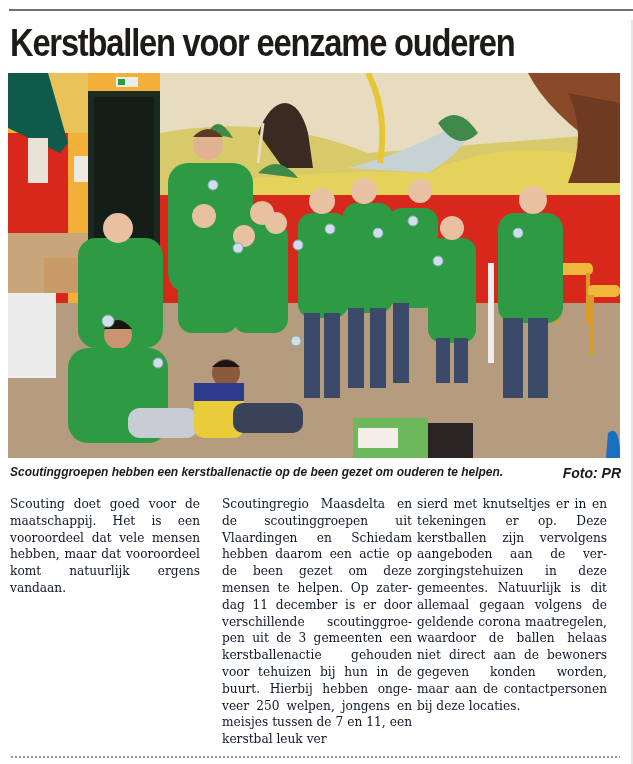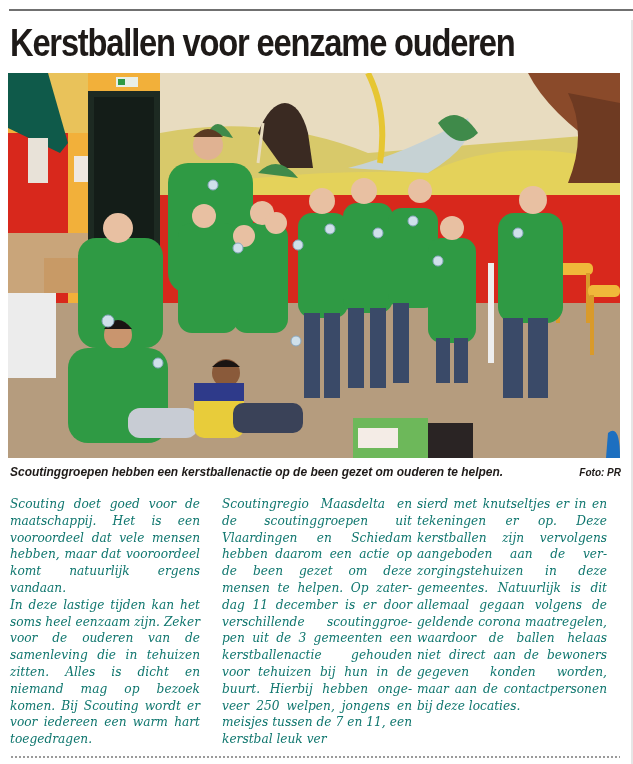--- a/index.html
+++ b/index.html
@@ -3,22 +3,22 @@
 <meta charset="utf-8">
 <style>
   html, body { margin:0; padding:0; background:#ffffff; }
   body { width:633px; height:764px; position:relative; overflow:hidden; font-family:"DejaVu Serif", serif; color:#1e1a18; }
   .top-rule { position:absolute; left:9px; top:9px; width:624px; height:2px; background:#707070; }
   .right-edge { position:absolute; right:0; top:20px; width:2px; height:744px; background:#e6e6e6; }
   .headline { position:absolute; left:10px; top:20px; margin:0; font-family:"Liberation Sans", sans-serif; font-weight:bold; font-size:38px; letter-spacing:-1.4px; line-height:46px; color:#1e1a18; transform:scaleX(0.86); transform-origin:left top; white-space:nowrap; }
   .photo { position:absolute; left:8px; top:73px; width:612px; height:385px; overflow:hidden; background:#c9b18c; }
   .photo svg { display:block; width:612px; height:385px; }
   .caption { position:absolute; left:10px; top:462px; width:612px; height:20px; font-family:"Liberation Sans", sans-serif; font-style:italic; font-weight:bold; font-size:13px; line-height:20px; color:#1e1a18; transform:scaleX(0.92); transform-origin:left top; white-space:nowrap; }
-  .credit { position:absolute; right:12px; top:465px; font-family:"Liberation Sans", sans-serif; font-style:italic; font-weight:bold; font-size:10px; line-height:16px; color:#1e1a18; }
-  .col { position:absolute; top:496px; width:190px; font-size:12.2px; line-height:16.8px; text-align:justify; hyphens:manual; color:#0f766e;font-style:italic; }
+  .credit { position:absolute; right:12px; top:465px; font-family:"Liberation Sans", sans-serif; font-style:italic; font-weight:bold; font-size:14px; line-height:16px; color:#1e1a18; }
+  .col { position:absolute; top:496px; width:190px; font-size:12.2px; line-height:16.8px; text-align:justify; hyphens:manual; color:#0f172a; }
   .col p { margin:0; }
   .col1 { left:10px; }
   .col2 { left:222px; }
   .col3 { left:417px; }
   .dots { position:absolute; left:10px; top:755px; width:610px; height:4px; background-image:radial-gradient(circle, #9a9a9a 1.1px, transparent 1.3px); background-size:4px 4px; background-repeat:repeat-x; }
 </style>
 </head>
 <body>
 
 <div class="top-rule"></div>
@@ -145,21 +145,20 @@
 
     <path d="M600 360 Q612 350 612 385 L598 385 Z" fill="#1c6fc0"></path>
   </svg>
 </div>
 
 <div class="caption">Scoutinggroepen hebben een kerstballenactie op de been gezet om ouderen te helpen.</div>
 <div class="credit">Foto: PR</div>
 
 <div class="col col1">
   <p>Scouting doet goed voor de maatschappij. Het is een vooroordeel dat vele men­sen hebben, maar dat voor­oordeel komt natuurlijk er­gens vandaan.</p>
-  <p>In deze lastige tijden kan het soms heel eenzaam zijn. Zeker voor de ouderen van de samenleving die in te­huizen zitten. Alles is dicht en niemand mag op bezoek komen. Bij Scouting wordt er voor iedereen een warm hart toegedragen.</p>
 </div>
 <div class="col col2">
   <p>Scoutingregio Maasdelta en de scoutinggroepen uit Vlaardingen en Schiedam hebben daarom een actie op de been gezet om deze mensen te helpen. Op zater­dag 11 december is er door verschillende scoutinggroe­pen uit de 3 gemeenten een kerstballenactie gehouden voor tehuizen bij hun in de buurt. Hierbij hebben onge­veer 250 welpen, jongens en meisjes tussen de 7 en 11, een kerstbal leuk ver­</p>
 </div>
 <div class="col col3">
   <p>sierd met knutseltjes er in en tekeningen er op. Deze kerstballen zijn vervolgens aangeboden aan de ver­zorgingstehuizen in deze gemeentes. Natuurlijk is dit allemaal gegaan volgens de geldende corona maatre­gelen, waardoor de ballen helaas niet direct aan de bewoners gegeven konden worden, maar aan de con­tactpersonen bij deze loca­ties.</p>
 </div>
 
 <div class="dots"></div>
 

